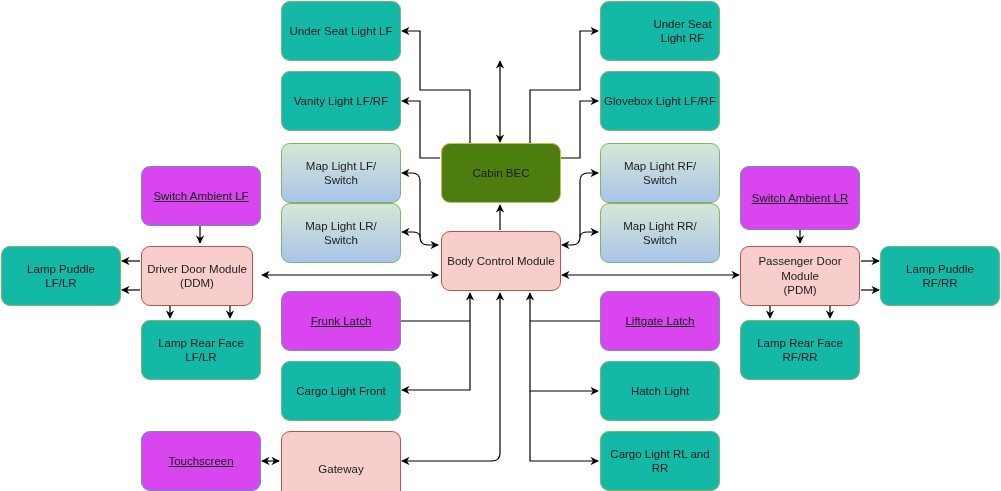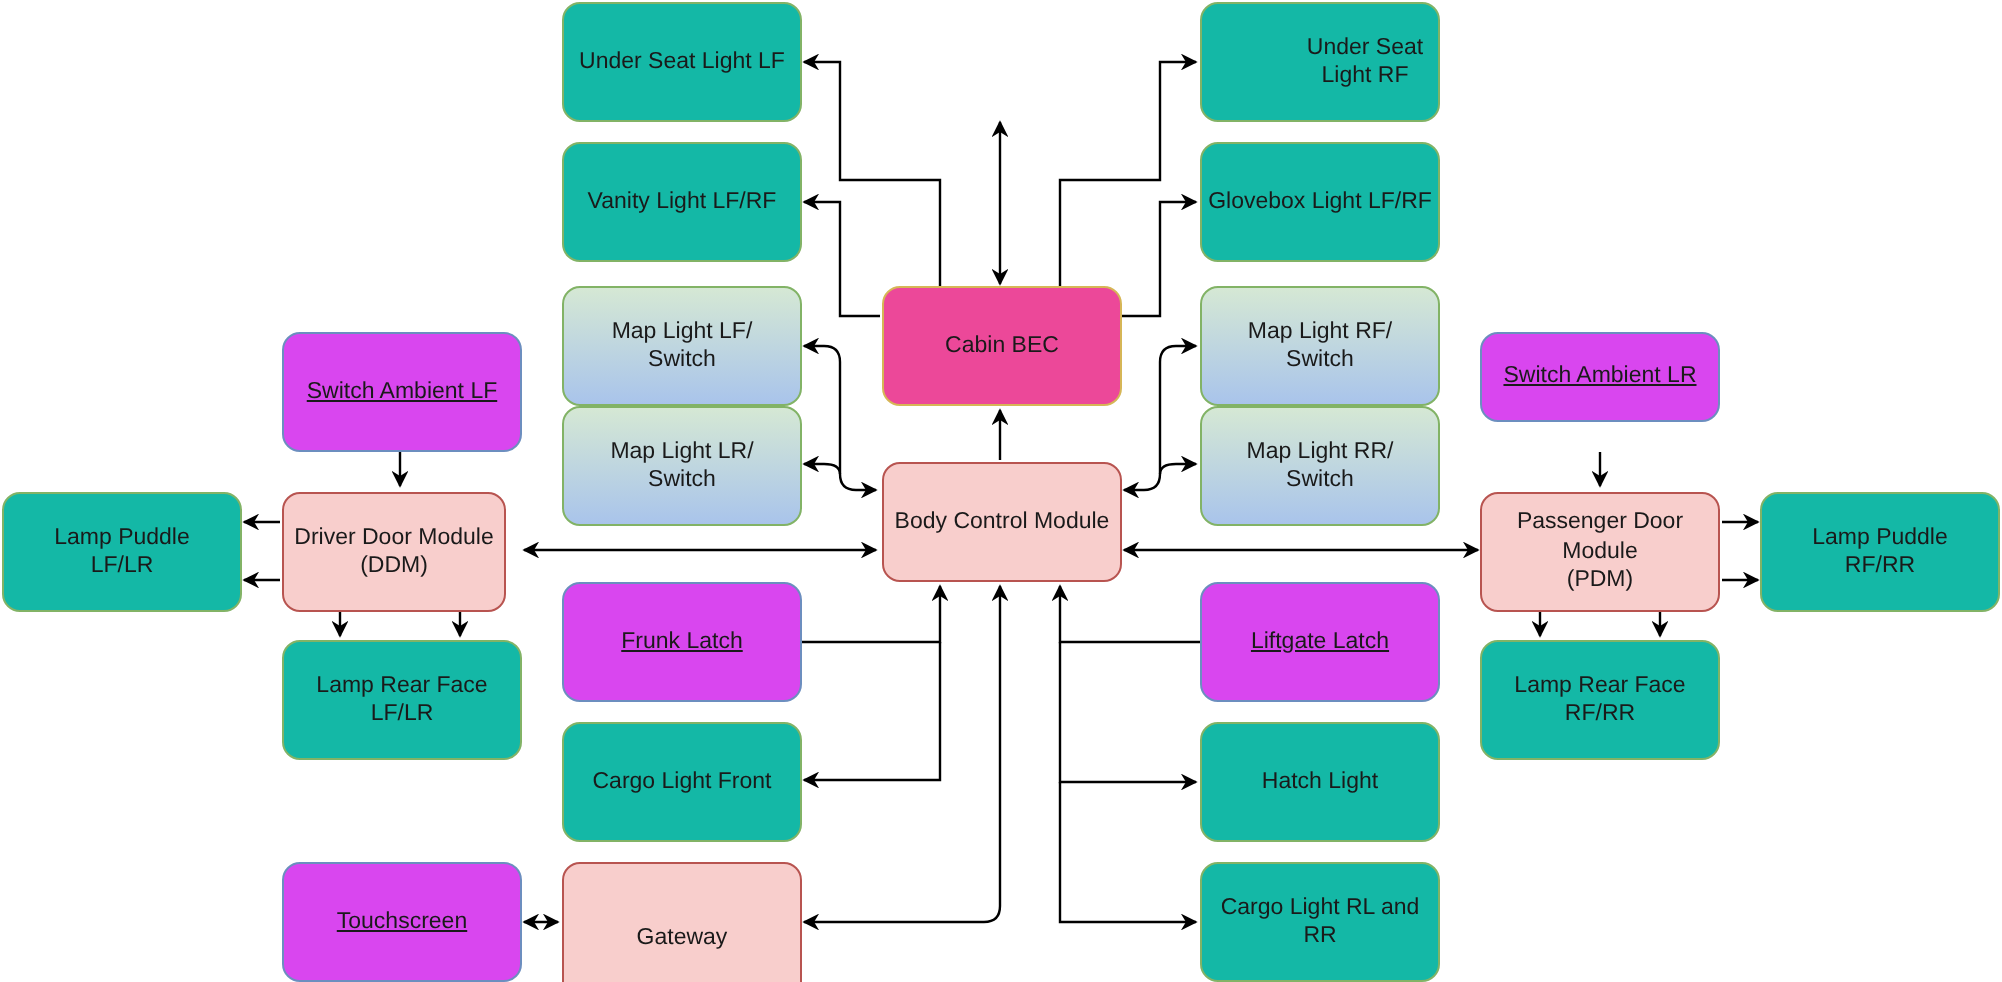--- a/index.html
+++ b/index.html
@@ -5,21 +5,21 @@
   html, body { margin:0; padding:0; background:#ffffff; }
   body { width:1001px; height:491px; position:relative; overflow:hidden;
          font-family:"Liberation Sans", sans-serif; }
   #canvas { position:absolute; left:0; top:0; width:1001px; height:491px; }
   .node { position:absolute; box-sizing:border-box; border-radius:9px; border:1px solid;
           display:flex; align-items:center; justify-content:center; text-align:center;
           font-size:11.5px; line-height:1.25; color:#1a1a1a; padding:0 3px; white-space:pre-line; }
   .green  { background:#14b8a6; border-color:#82b366;text-align:center; }
   .blue   { background:#d946ef; border-color:#6c8ebf;text-decoration:underline; }
   .red    { background:#f8cecc; border-color:#b85450; }
-  .yellow { background:#ec4899; border-color:#d6b656; }
+  .yellow { background:#4d7c0f; border-color:#d6b656; }
   .grad   { background:linear-gradient(to bottom, #d5e8d4 0%, #a9c4eb 100%); border-color:#82b366; }
   svg#wires { position:absolute; left:0; top:0; }
 </style>
 </head>
 <body>
 
 <div id="canvas">
   <svg id="wires" width="1001" height="491">
     <defs>
       <marker id="ah" viewBox="0 0 10 10" refX="9" refY="5" markerWidth="7" markerHeight="7" orient="auto-start-reverse">
@@ -86,21 +86,21 @@
   <div class="node yellow" style="left:441px;top:143px;width:120px;height:60px;">Cabin BEC</div>
   <div class="node grad" style="left:600px;top:143px;width:120px;height:60px;">Map Light RF/
 Switch</div>
 
   <div class="node grad" style="left:281px;top:203px;width:120px;height:60px;">Map Light LR/
 Switch</div>
   <div class="node grad" style="left:600px;top:203px;width:120px;height:60px;">Map Light RR/
 Switch</div>
 
   <div class="node blue" style="left:141px;top:166px;width:120px;height:60px;">Switch Ambient LF</div>
-  <div class="node blue" style="left:740px;top:166px;width:120px;height:45px;">Switch Ambient LR</div>
+  <div class="node blue" style="left:740px;top:166px;width:120px;height:64px;">Switch Ambient LR</div>
 
   <div class="node green" style="left:1px;top:246px;width:120px;height:60px;">Lamp Puddle
 LF/LR</div>
   <div class="node red" style="left:141px;top:246px;width:112px;height:60px;">Driver Door Module
 (DDM)</div>
   <div class="node red" style="left:441px;top:231px;width:120px;height:60px;">Body Control Module</div>
   <div class="node red" style="left:740px;top:246px;width:120px;height:60px;">Passenger Door
 Module
 (PDM)</div>
   <div class="node green" style="left:880px;top:246px;width:120px;height:60px;">Lamp Puddle

